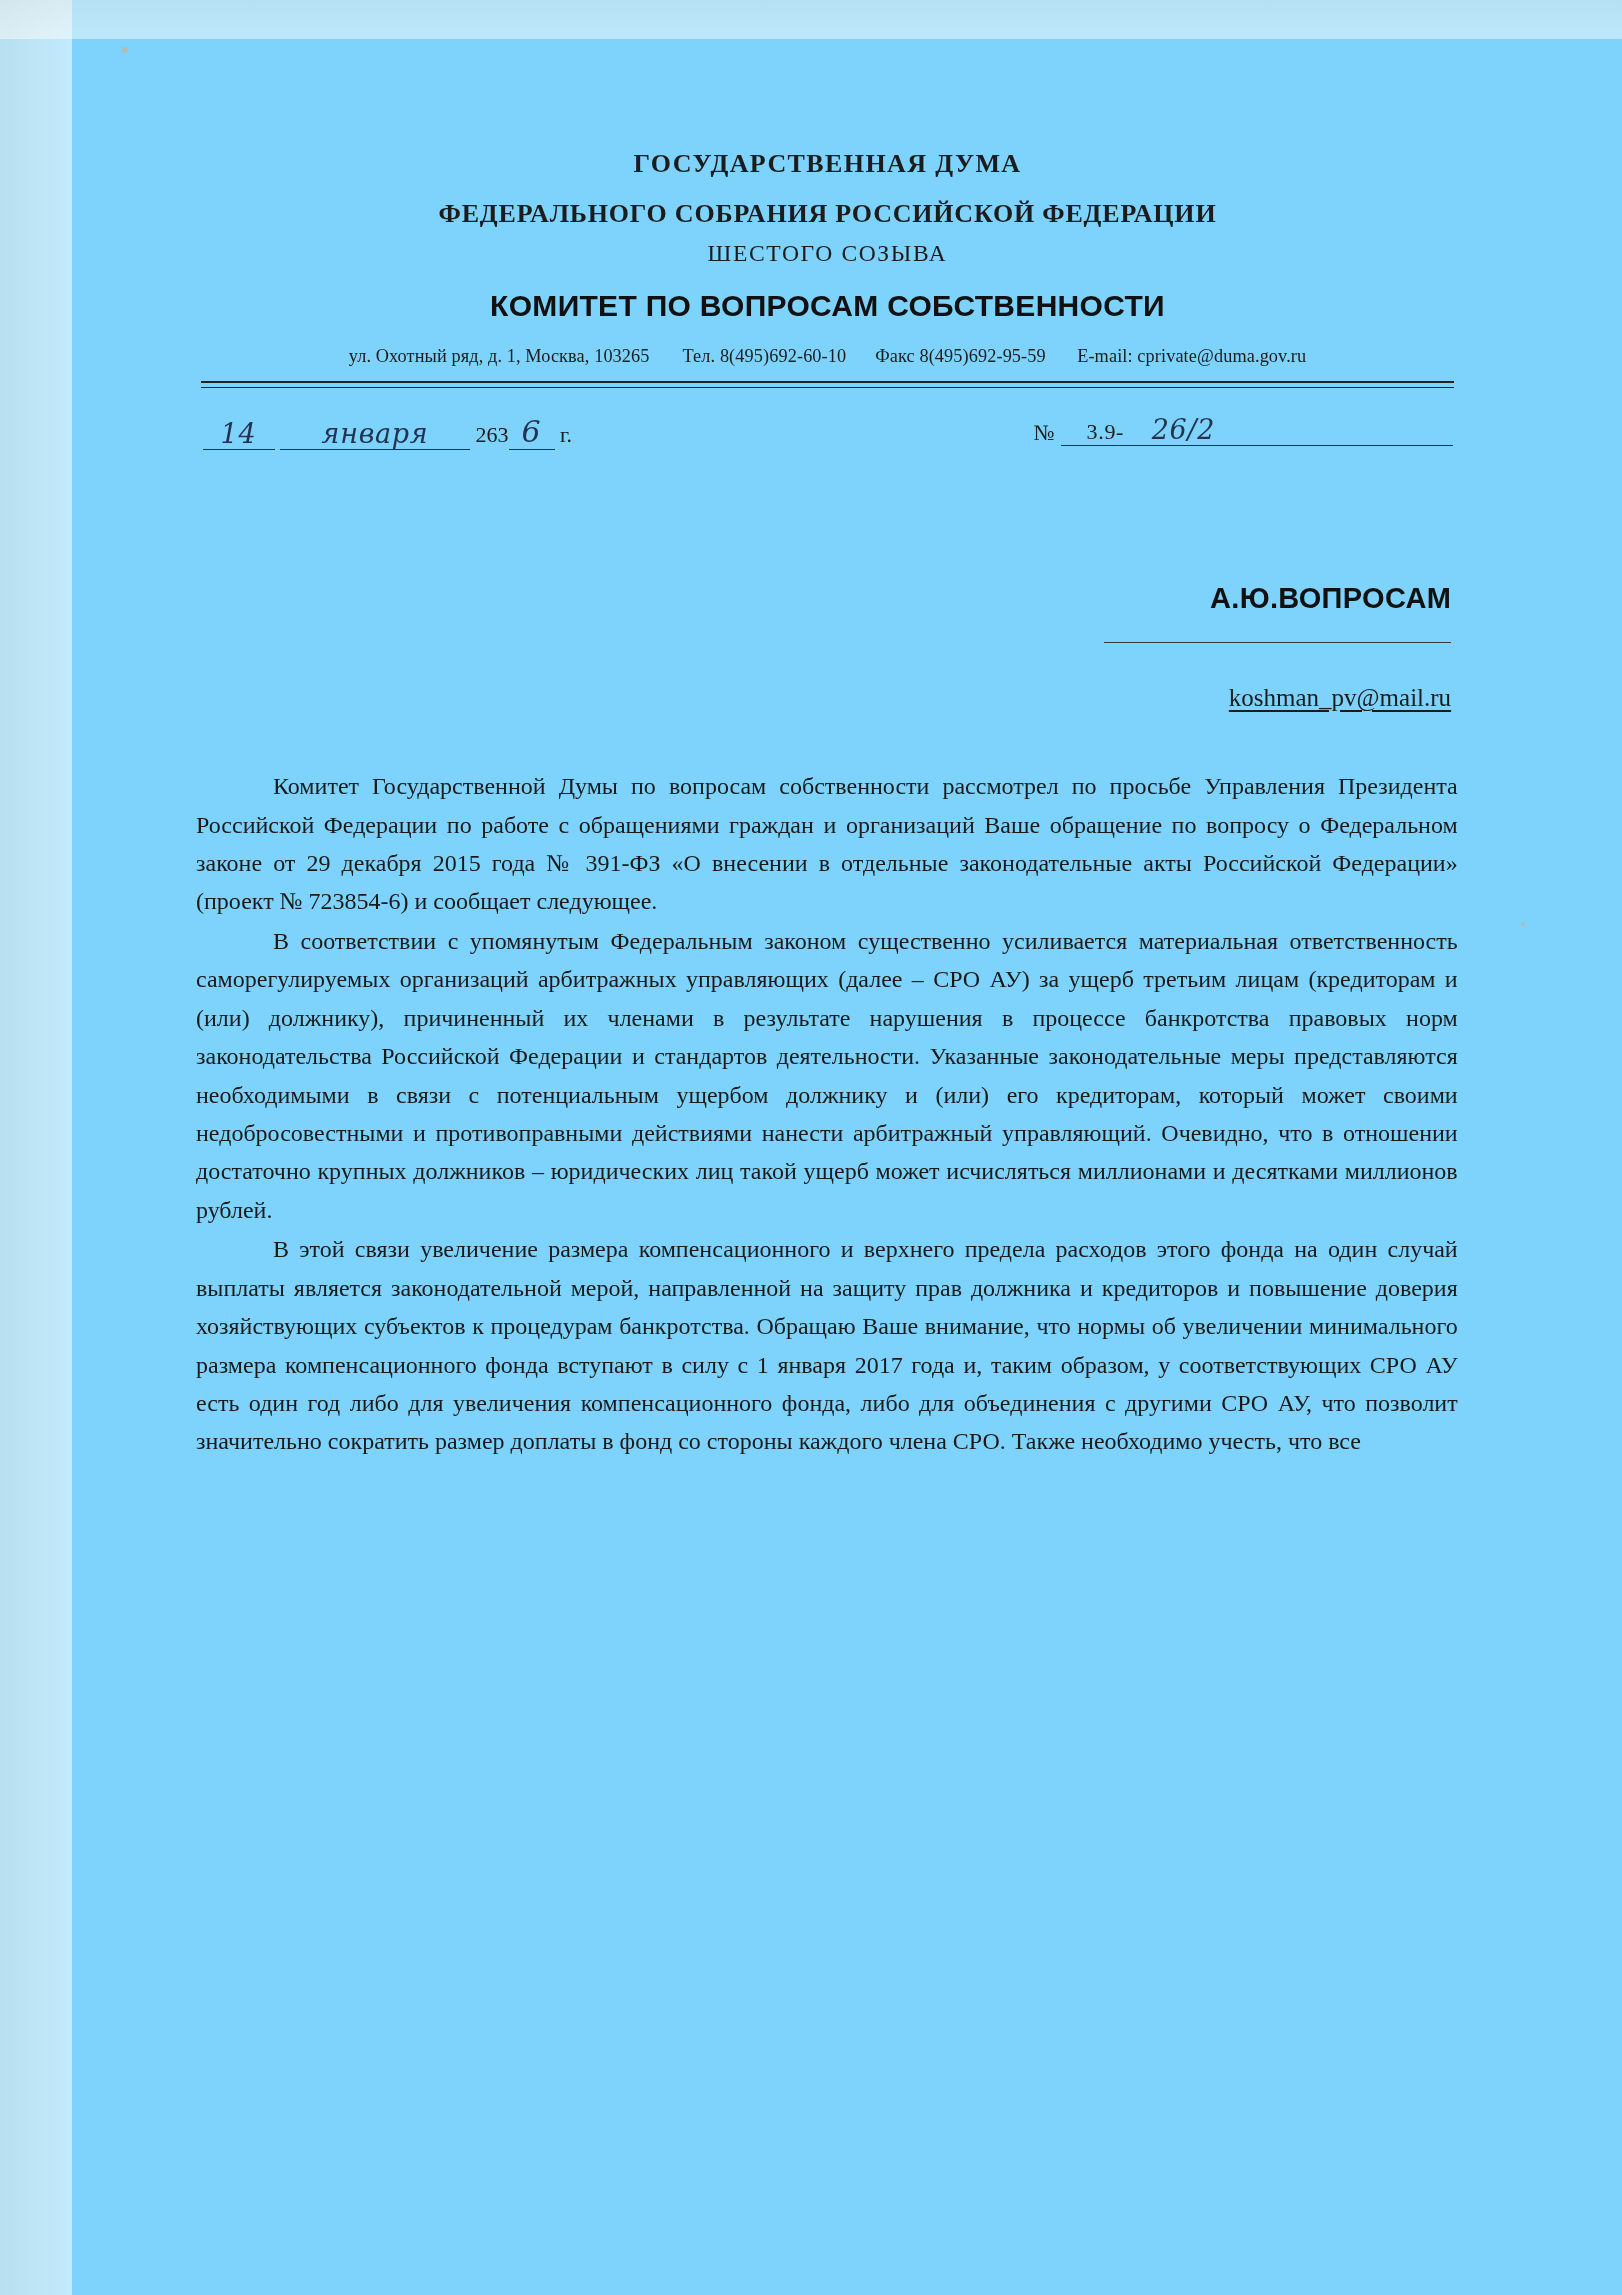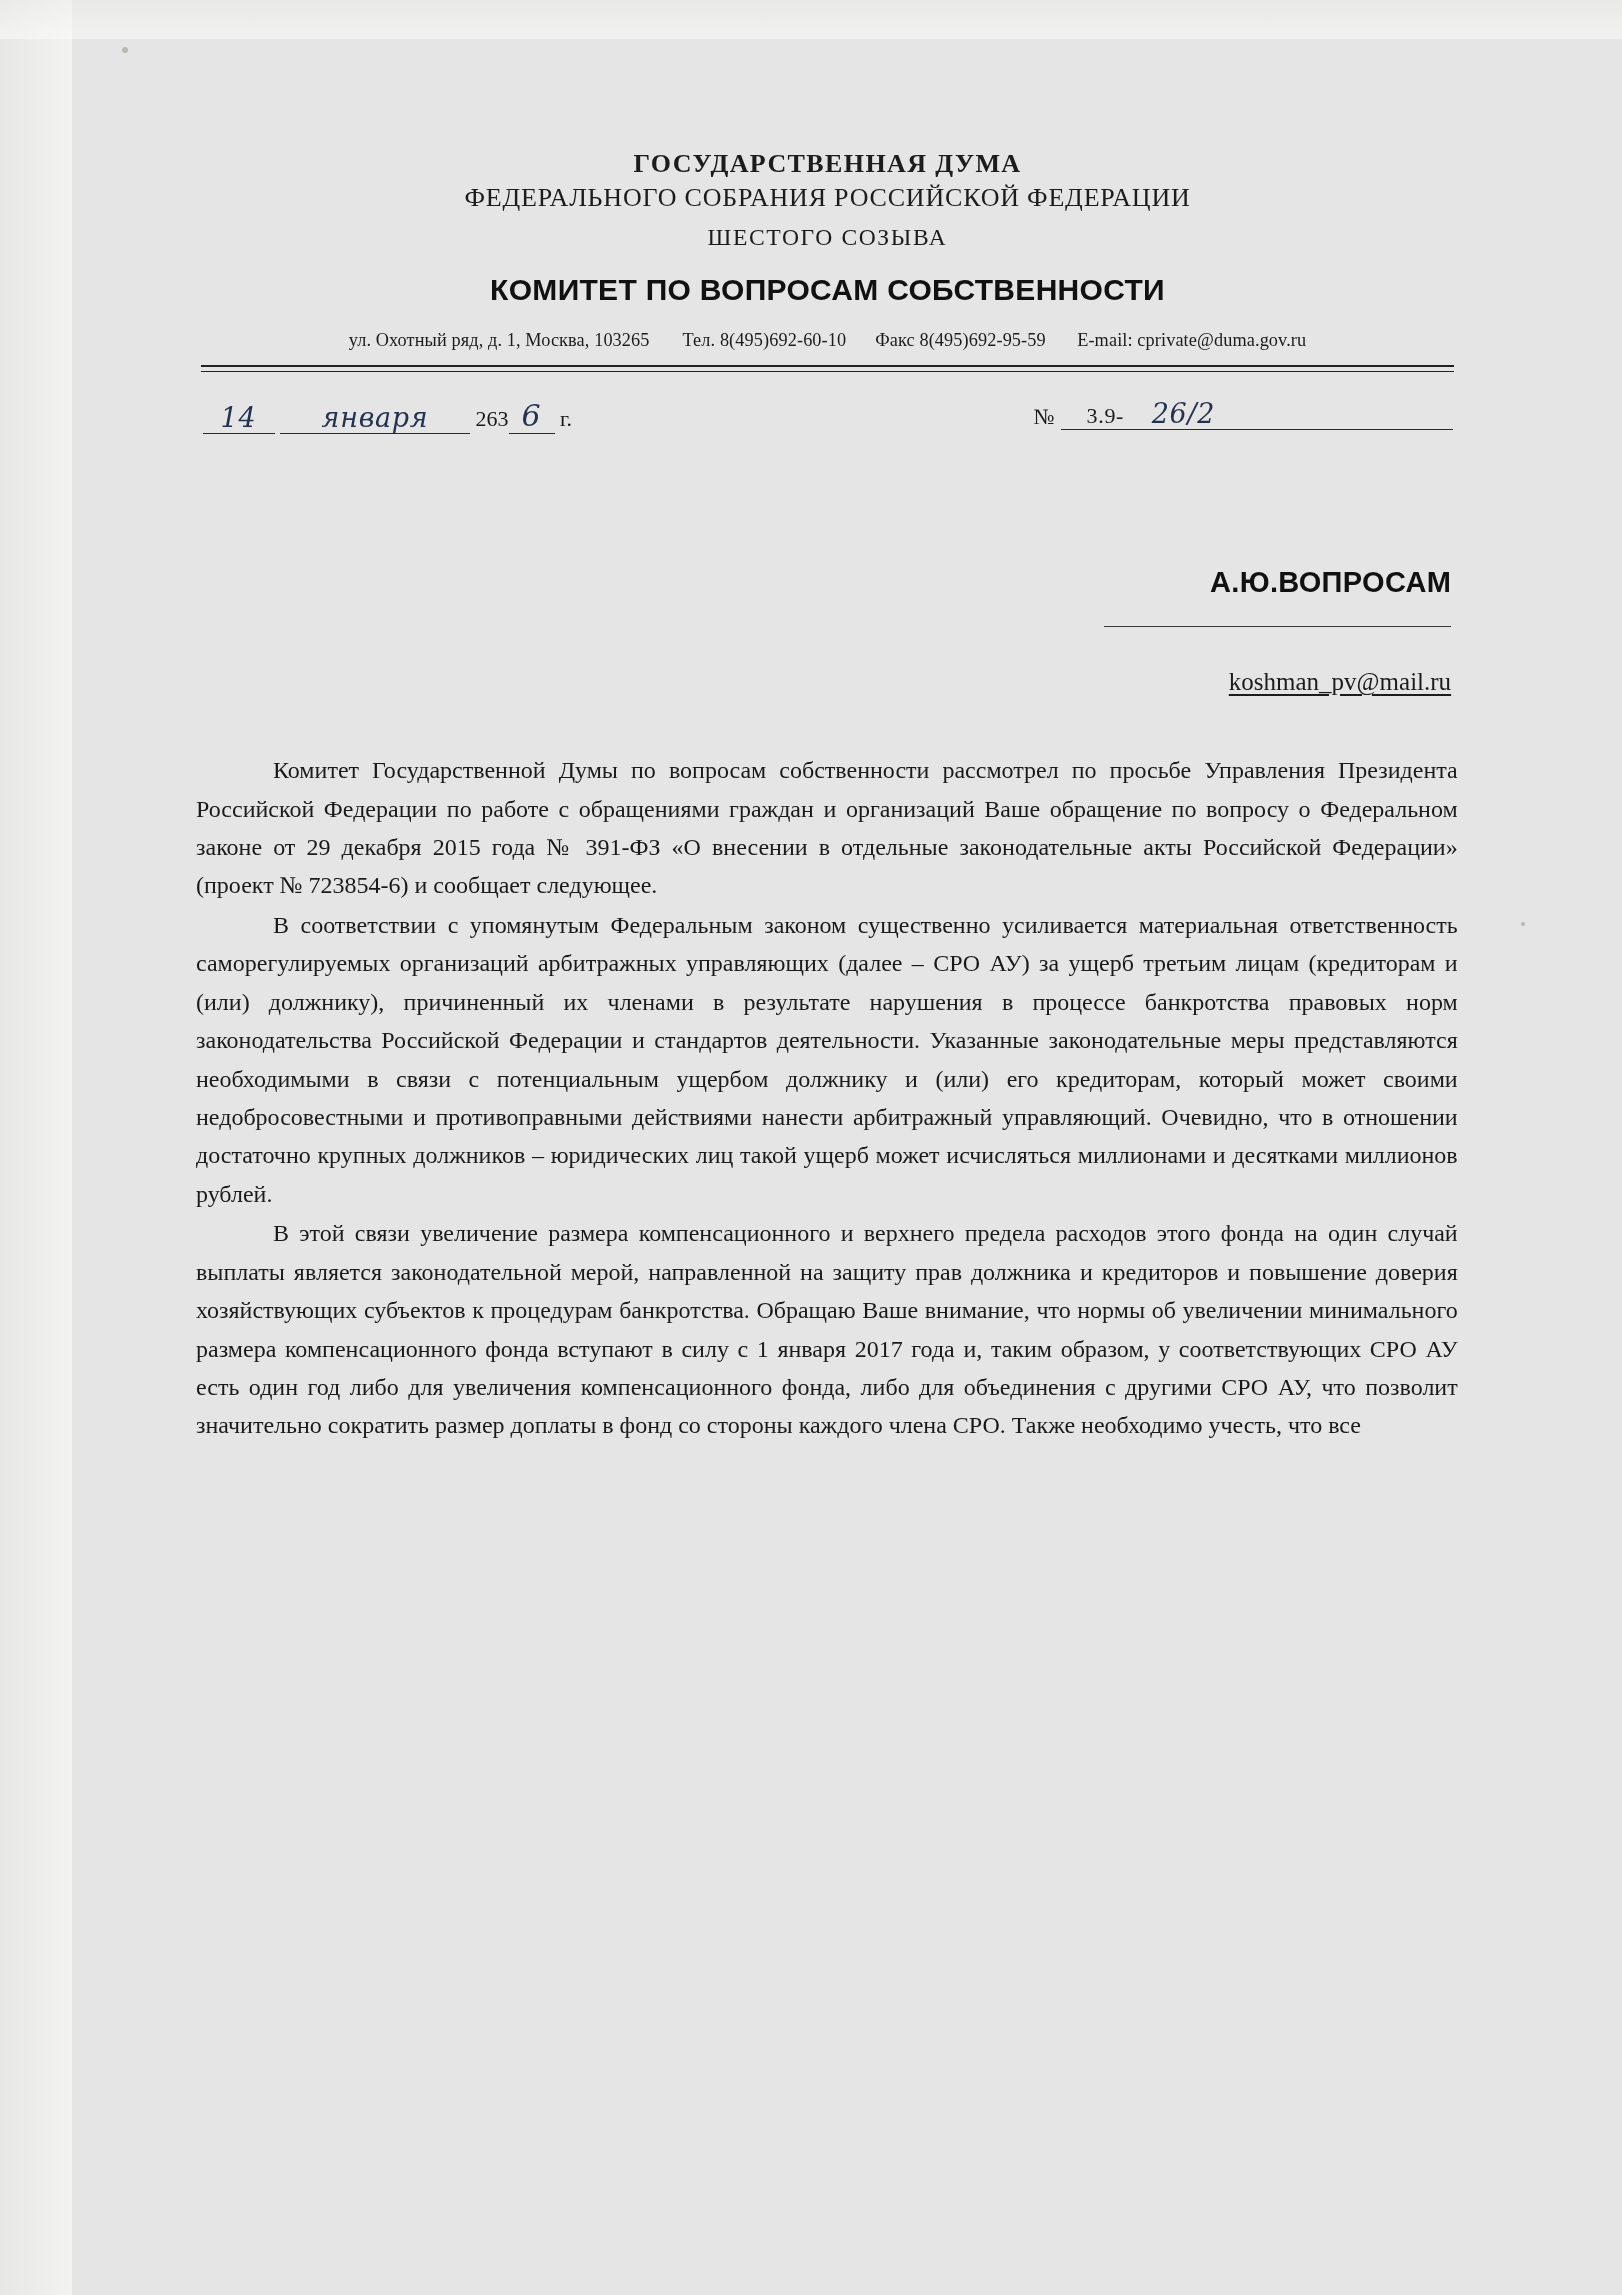--- a/index.html
+++ b/index.html
@@ -14,21 +14,21 @@
     font-family: "Liberation Serif", serif;
     color: #1a1a1a;
     overflow: hidden;
   }
 
   .page {
     position: absolute;
     left: 0; top: 0;
     width: 1622px;
     height: 2295px;
-    background: #e5e5e5;
+    background: #7dd3fc;
   }
 
   
   .scan-edge-left {
     position: absolute;
     left: 0; top: 0;
     width: 72px; height: 2295px;
     background: linear-gradient(to right, #e9e9e6, #fdfdfc);
     opacity: .55;
   }
@@ -59,22 +59,22 @@
   }
   .lh-line1 {
     font-size: 26px;
     letter-spacing: 1.4px;
     font-weight: 600;
     color: #1c1c1c;
   }
   .lh-line2 {
     font-size: 26px;
     letter-spacing: 0.8px;
-    font-weight: 400;
-    margin-top: 4px;
+    font-weight: 700;
+    margin-top: 20px;
     color: #1c1c1c;
   }
   .lh-line3 {
     font-size: 23.6px;
     letter-spacing: 1.6px;
     margin-top: 10.5px;
     color: #1c1c1c;
   }
   .lh-committee {
     font-family: "Liberation Sans", sans-serif;

